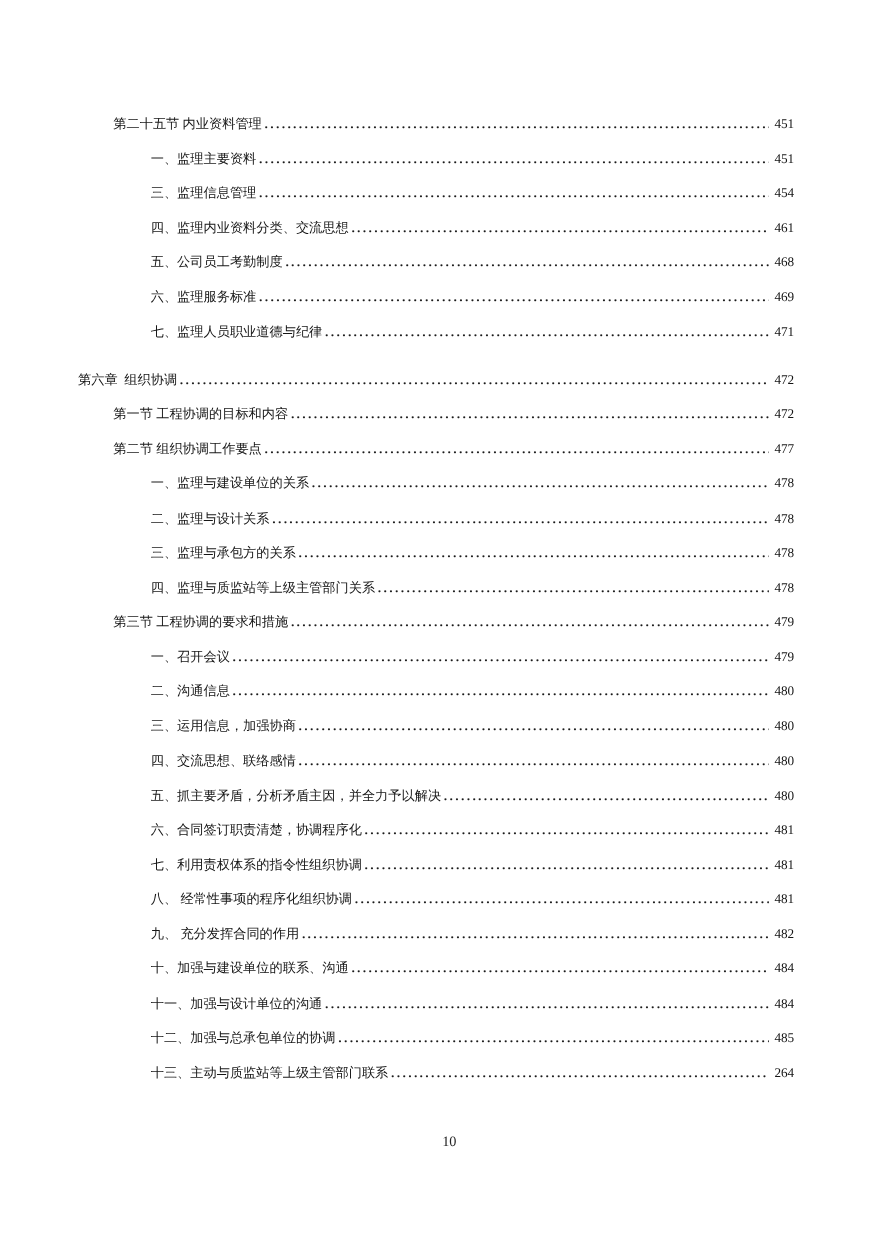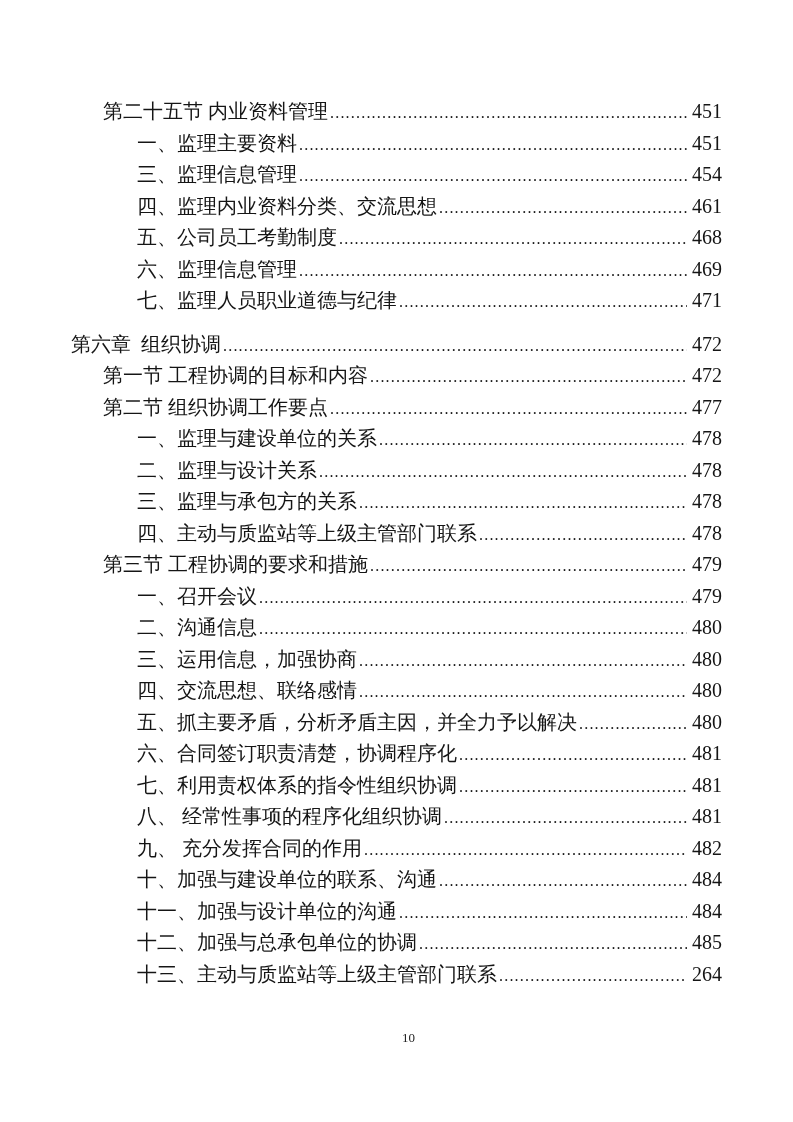--- a/index.html
+++ b/index.html
@@ -24,21 +24,21 @@
     position: absolute;
     left: 71px;
     right: 71px;
     top: 96px;
   }
   .toc-row {
     display: flex;
     align-items: baseline;
     height: 31.5px;
     line-height: 31.5px;
-    font-size: 20px;
+    font-size: 12px;
     white-space: pre;
     cursor: default;
   }
   .toc-row.lv0 { padding-left: 0; margin-top: 12px; }
   .toc-row.lv1 { padding-left: 32px; }
   .toc-row.lv2 { padding-left: 66px; }
   .toc-label {
     flex: 0 0 auto;
     white-space: pre;
   }
@@ -94,21 +94,21 @@
       <span class="toc-label">四、监理内业资料分类、交流思想</span>
       <span class="toc-leader"></span>
       <span class="toc-page">461</span>
     </div>
       <div class="toc-row lv2">
       <span class="toc-label">五、公司员工考勤制度</span>
       <span class="toc-leader"></span>
       <span class="toc-page">468</span>
     </div>
       <div class="toc-row lv2">
-      <span class="toc-label">六、监理信息管理</span>
+      <span class="toc-label">六、监理服务标准</span>
       <span class="toc-leader"></span>
       <span class="toc-page">469</span>
     </div>
       <div class="toc-row lv2">
       <span class="toc-label">七、监理人员职业道德与纪律</span>
       <span class="toc-leader"></span>
       <span class="toc-page">471</span>
     </div>
       <div class="toc-row lv0">
       <span class="toc-label">第六章  组织协调</span>
@@ -134,21 +134,21 @@
       <span class="toc-label">二、监理与设计关系</span>
       <span class="toc-leader"></span>
       <span class="toc-page">478</span>
     </div>
       <div class="toc-row lv2">
       <span class="toc-label">三、监理与承包方的关系</span>
       <span class="toc-leader"></span>
       <span class="toc-page">478</span>
     </div>
       <div class="toc-row lv2">
-      <span class="toc-label">四、主动与质监站等上级主管部门联系</span>
+      <span class="toc-label">四、监理与质监站等上级主管部门关系</span>
       <span class="toc-leader"></span>
       <span class="toc-page">478</span>
     </div>
       <div class="toc-row lv1">
       <span class="toc-label">第三节 工程协调的要求和措施</span>
       <span class="toc-leader"></span>
       <span class="toc-page">479</span>
     </div>
       <div class="toc-row lv2">
       <span class="toc-label">一、召开会议</span>

